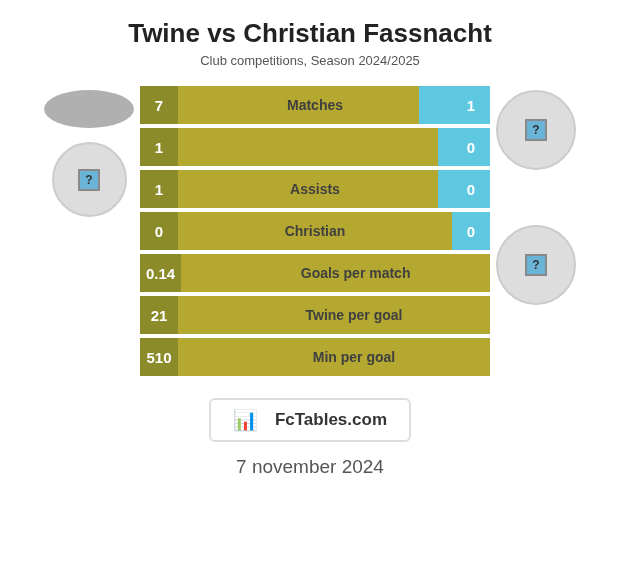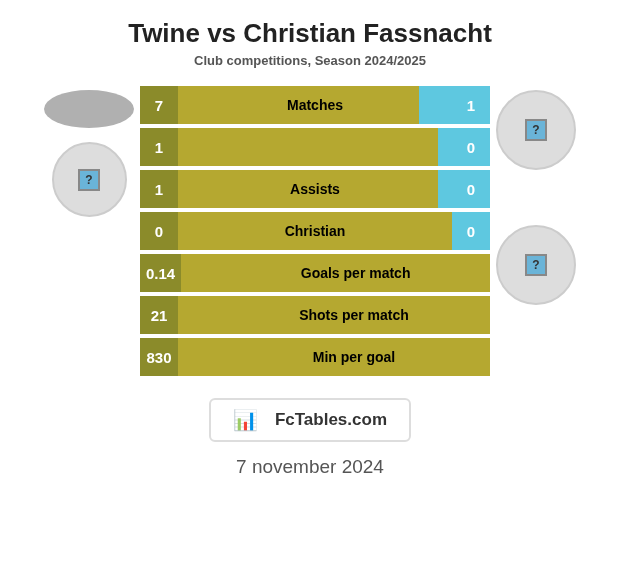--- a/index.html
+++ b/index.html
@@ -27,21 +27,20 @@
       text-align: center;
       margin-top: 18px;
       color: #222;
     }
 
     .subtitle {
       font-size: 13px;
       color: #555;
       margin-top: 4px;
       text-align: center;
-      font-weight: bold;
     }
 
     .comparison-area {
       width: 100%;
       display: flex;
       flex-direction: row;
       align-items: flex-start;
       justify-content: center;
       margin-top: 18px;
       position: relative;
@@ -153,21 +152,21 @@
       position: absolute;
       right: 0;
       top: 0;
       height: 100%;
       background: #5ec8e0;
     }
 
     .stat-label {
       position: relative;
       z-index: 2;
-      color: #000000;
+      color: #404040;
       font-weight: bold;
       font-size: 14px;
       text-align: center;
       width: 100%;
     }
 
     .stat-right-val {
       min-width: 38px;
       background: #5ec8e0;
       color: #fff;
@@ -281,26 +280,26 @@
       <div class="stat-row">
         <div class="stat-left-val">0.14</div>
         <div class="stat-bar-noright">
           <span class="stat-label">Goals per match</span>
         </div>
       </div>
 
       <div class="stat-row">
         <div class="stat-left-val">21</div>
         <div class="stat-bar-noright">
-          <span class="stat-label">Shots per match</span>
-        </div>
-      </div>
-
-      <div class="stat-row">
-        <div class="stat-left-val">830</div>
+          <span class="stat-label">Twine per goal</span>
+        </div>
+      </div>
+
+      <div class="stat-row">
+        <div class="stat-left-val">510</div>
         <div class="stat-bar-noright">
           <span class="stat-label">Min per goal</span>
         </div>
       </div>
 
     </div>
 
     <div class="avatar-right">
       <div class="avatar-circle-right">
         <div class="question-icon">?</div>

